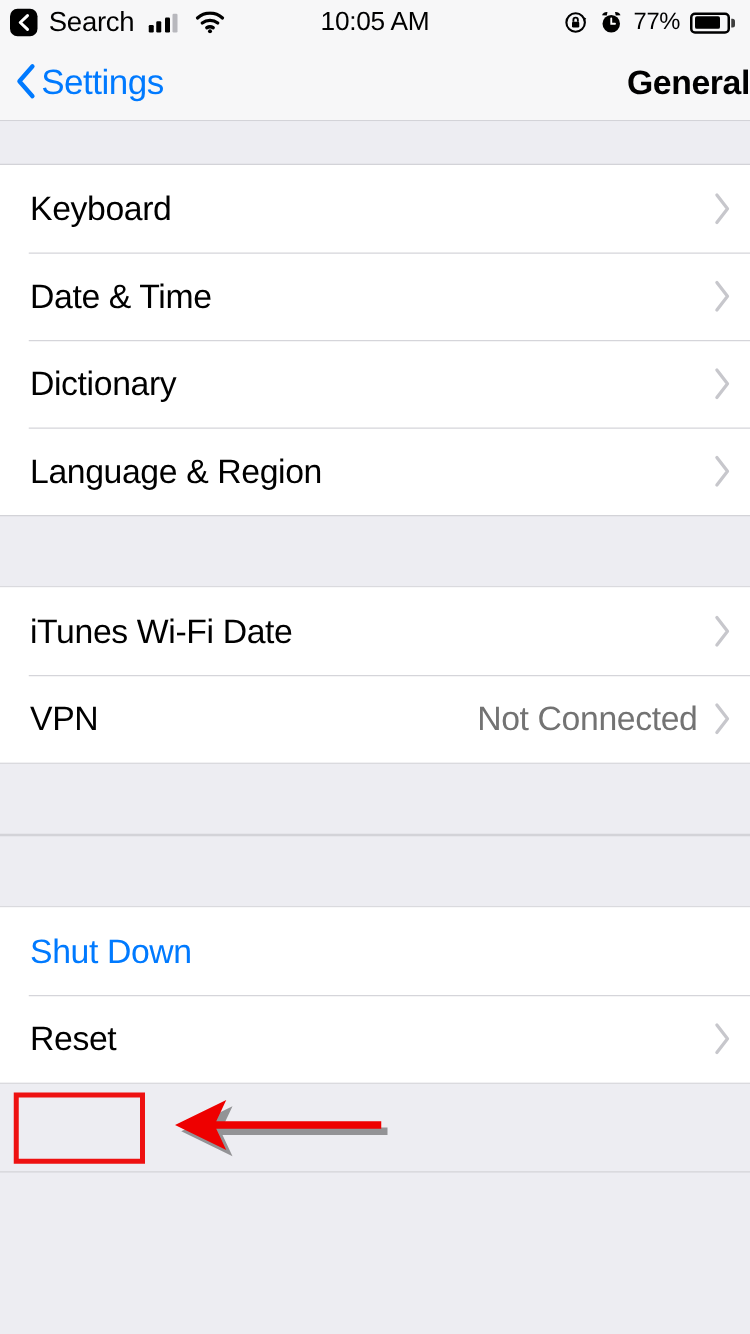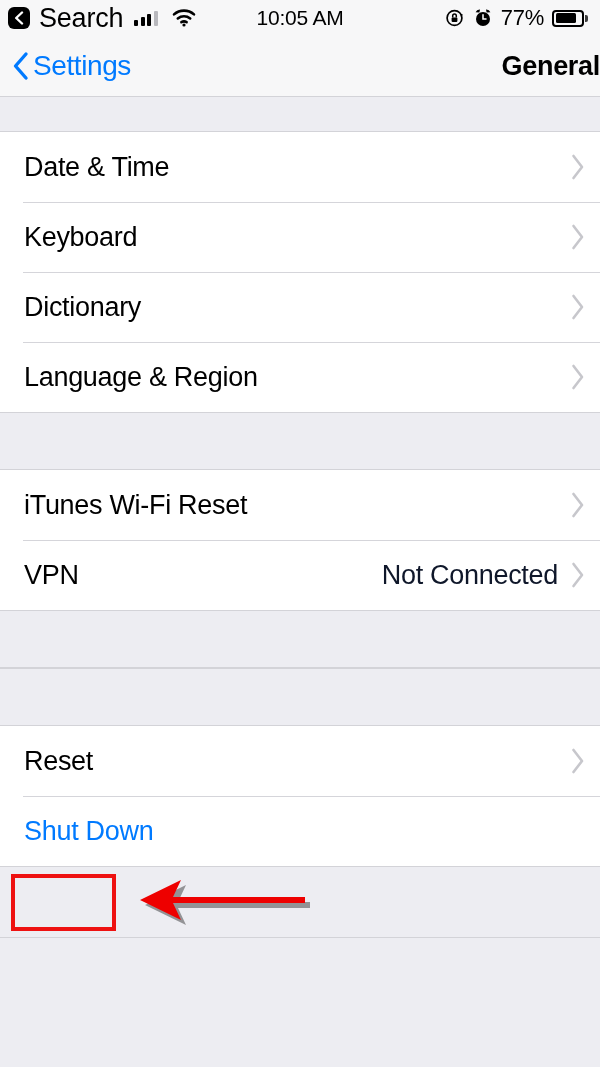--- a/index.html
+++ b/index.html
@@ -35,21 +35,21 @@
     width: 22px;
     height: 22px;
     background: #000;
     border-radius: 6px;
     display: flex;
     align-items: center;
     justify-content: center;
   }
   .back-app-chip svg { display: block; }
   .status-search-label {
-    font-size: 27px;
+    font-size: 22px;
     color: #000;
     letter-spacing: -0.2px;
     font-weight: 400;
   }
   .signal-bars {
     display: flex;
     align-items: flex-end;
     gap: 2.5px;
     height: 16px;
     margin-left: 2px;
@@ -80,21 +80,21 @@
 
   .status-right {
     margin-left: auto;
     display: flex;
     align-items: center;
     gap: 8px;
     position: relative;
     z-index: 2;
   }
   .battery-pct {
-    font-size: 22px;
+    font-size: 19px;
     color: #000;
     letter-spacing: -0.3px;
   }
   .battery-icon {
     display: flex;
     align-items: center;
   }
   .battery-body {
     width: 32px;
     height: 17px;
@@ -123,21 +123,21 @@
   .nav-bar {
     height: 60px;
     background: #f7f7f8;
     border-bottom: 1px solid #d3d3d8;
     position: relative;
     display: flex;
     align-items: center;
   }
   .nav-back {
     display: flex;
-    align-items: center;
+    align-items: flex-start;
     gap: 4px;
     padding-left: 12px;
     cursor: pointer;
   }
   .nav-back-chevron { display: block; }
   .nav-back-label {
     font-size: 28px;
     color: #007aff;
     letter-spacing: -0.4px;
   }
@@ -191,21 +191,21 @@
     color: #000;
     letter-spacing: -0.3px;
     white-space: nowrap;
   }
   .row-label.blue {
     color: #007aff;
   }
   .row-detail {
     margin-left: auto;
     font-size: 27px;
-    color: #0f172a;
+    color: #737373;
     letter-spacing: -0.3px;
     padding-right: 12px;
     white-space: nowrap;
   }
   .row-chevron {
     margin-left: auto;
     display: flex;
     align-items: center;
   }
   .row-detail + .row-chevron {
@@ -297,36 +297,36 @@
   </div>
   <div class="nav-title">General</div>
 </div>
 
 <div class="content">
 
   <div class="gap" style="height:34px"></div>
 
   <div class="section">
     <div class="row">
+      <span class="row-label">Keyboard</span>
+      <span class="row-chevron chev">
+        <svg width="16" height="28" viewBox="0 0 16 28">
+            <path d="M3.5 3 L12 14 L3.5 25" fill="none" stroke="#c7c7cc" stroke-width="2.6" stroke-linecap="round" stroke-linejoin="round"></path>
+          </svg>
+      </span>
+    </div>
+    <div class="row">
       <span class="row-label">Date &amp; Time</span>
       <span class="row-chevron chev">
         <svg width="16" height="28" viewBox="0 0 16 28">
             <path d="M3.5 3 L12 14 L3.5 25" fill="none" stroke="#c7c7cc" stroke-width="2.6" stroke-linecap="round" stroke-linejoin="round"></path>
           </svg>
       </span>
     </div>
     <div class="row">
-      <span class="row-label">Keyboard</span>
-      <span class="row-chevron chev">
-        <svg width="16" height="28" viewBox="0 0 16 28">
-            <path d="M3.5 3 L12 14 L3.5 25" fill="none" stroke="#c7c7cc" stroke-width="2.6" stroke-linecap="round" stroke-linejoin="round"></path>
-          </svg>
-      </span>
-    </div>
-    <div class="row">
       <span class="row-label">Dictionary</span>
       <span class="row-chevron chev">
         <svg width="16" height="28" viewBox="0 0 16 28">
             <path d="M3.5 3 L12 14 L3.5 25" fill="none" stroke="#c7c7cc" stroke-width="2.6" stroke-linecap="round" stroke-linejoin="round"></path>
           </svg>
       </span>
     </div>
     <div class="row">
       <span class="row-label">Language &amp; Region</span>
       <span class="row-chevron chev">
@@ -334,21 +334,21 @@
             <path d="M3.5 3 L12 14 L3.5 25" fill="none" stroke="#c7c7cc" stroke-width="2.6" stroke-linecap="round" stroke-linejoin="round"></path>
           </svg>
       </span>
     </div>
   </div>
 
   <div class="gap top-line" style="height:56px"></div>
 
   <div class="section">
     <div class="row">
-      <span class="row-label">iTunes Wi-Fi Reset</span>
+      <span class="row-label">iTunes Wi-Fi Date</span>
       <span class="row-chevron chev">
         <svg width="16" height="28" viewBox="0 0 16 28">
             <path d="M3.5 3 L12 14 L3.5 25" fill="none" stroke="#c7c7cc" stroke-width="2.6" stroke-linecap="round" stroke-linejoin="round"></path>
           </svg>
       </span>
     </div>
     <div class="row">
       <span class="row-label">VPN</span>
       <span class="row-detail">Not Connected</span>
       <span class="row-chevron chev">
@@ -359,29 +359,29 @@
     </div>
   </div>
 
   <div class="gap top-line" style="height:56px"></div>
 
 
   <div class="gap top-line" style="height:56px"></div>
 
   <div class="section">
     <div class="row">
+      <span class="row-label blue">Shut Down</span>
+    </div>
+    <div class="row">
       <span class="row-label">Reset</span>
       <span class="row-chevron chev">
         <svg width="16" height="28" viewBox="0 0 16 28">
             <path d="M3.5 3 L12 14 L3.5 25" fill="none" stroke="#c7c7cc" stroke-width="2.6" stroke-linecap="round" stroke-linejoin="round"></path>
           </svg>
       </span>
-    </div>
-    <div class="row">
-      <span class="row-label blue">Shut Down</span>
     </div>
   </div>
 
   <div class="gap top-line" style="height:70px"></div>
 </div>
 
 <div class="annotation-layer">
   <div class="highlight-box"></div>
   <svg class="arrow-svg" width="195" height="64" viewBox="0 0 195 64">
     <g transform="translate(3,4)">

